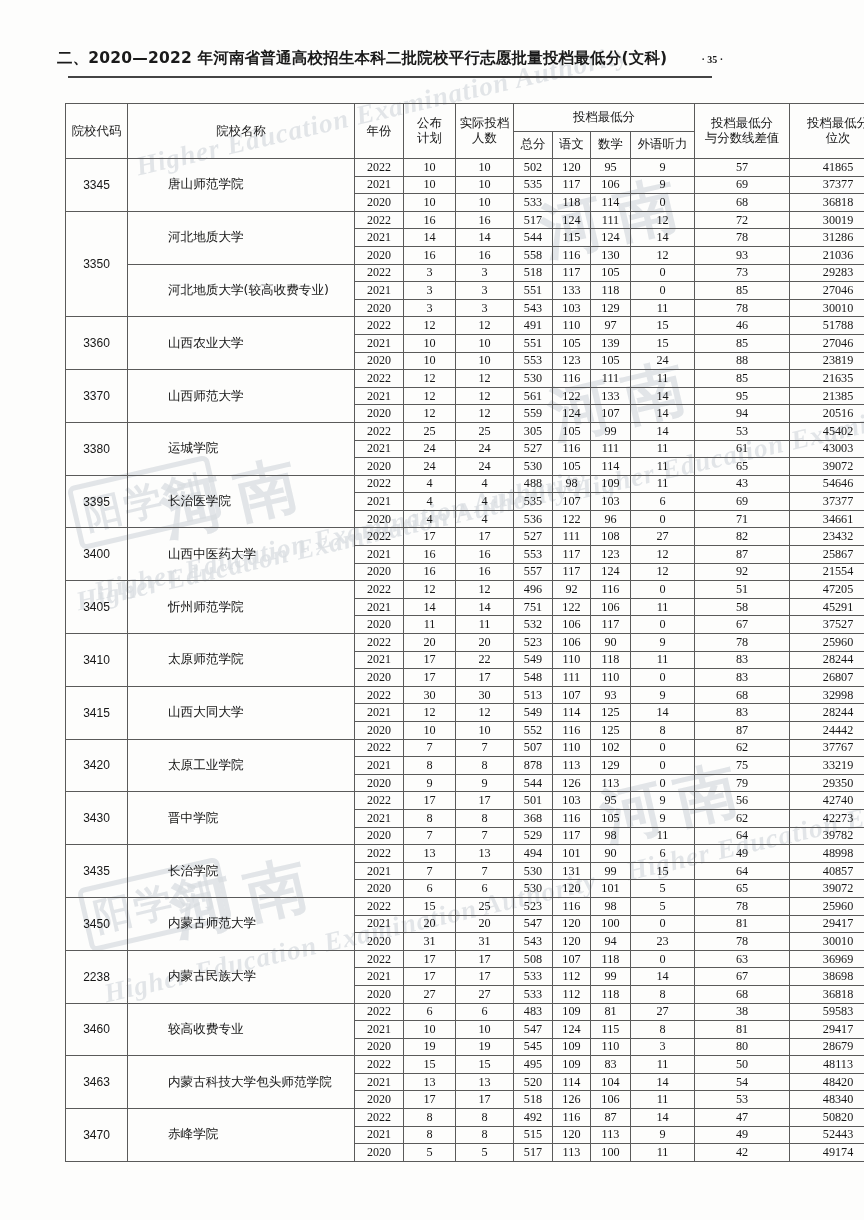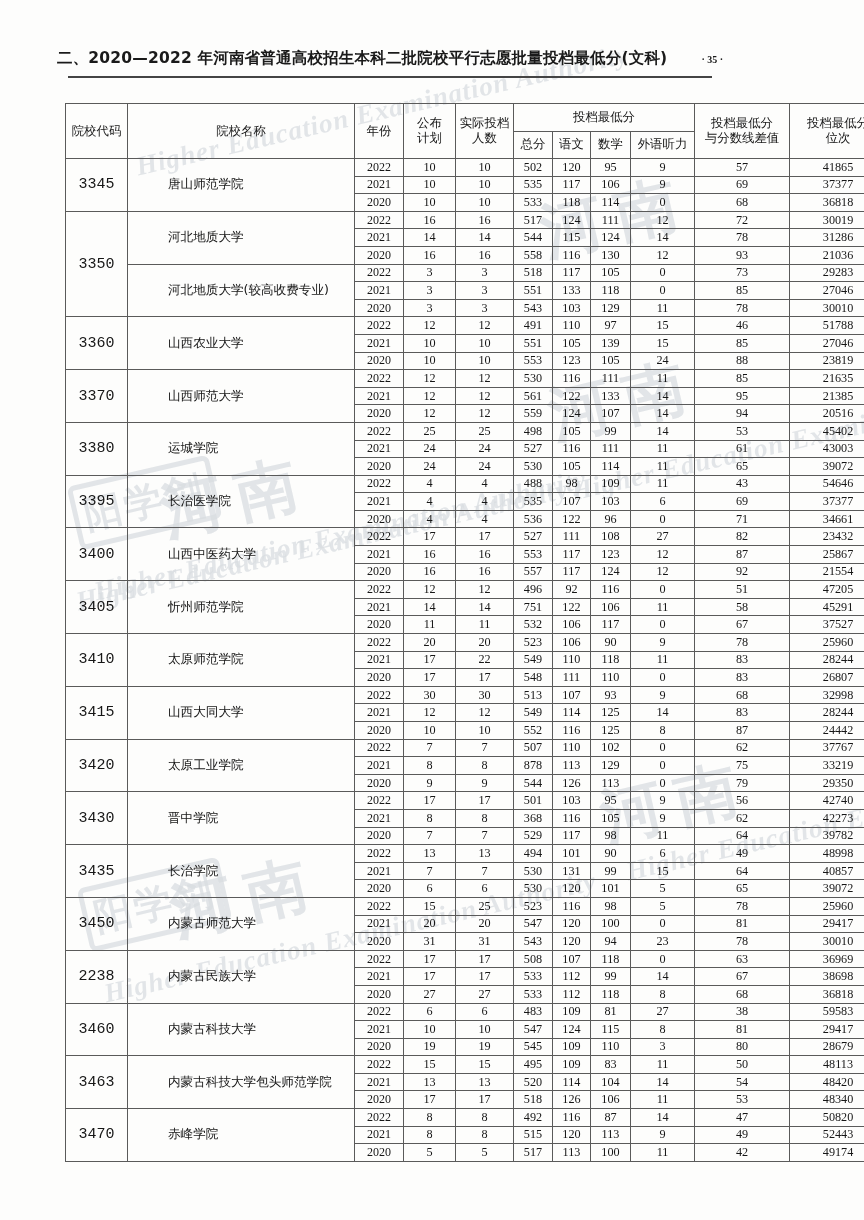--- a/index.html
+++ b/index.html
@@ -114,21 +114,21 @@
   tbody td {
     height: 17.6px;
     font-size: 12.2px;
     font-family: "Liberation Serif", "DejaVu Serif", serif;
   }
   tbody td.code, tbody td.name {
     font-size: 12.6px;
     font-family: "DejaVu Sans", sans-serif;
   }
   tbody td.name { text-align: left; padding-left: 40px; margin-top: 18px; }
-  tbody td.code { font-family: Liberation Mono, monospace; font-size: 15px; }
+  tbody td.code { font-family: Liberation Sans, sans-serif; font-size: 12px; }
   tbody td.yr { font-size: 12px; }
 
   
   col.c-code { width: 62px; }
   col.c-name { width: 227px; }
   col.c-year { width: 49px; }
   col.c-plan { width: 52px; }
   col.c-actual { width: 58px; }
   col.c-total { width: 39px; }
   col.c-chn { width: 38px; }
@@ -389,21 +389,21 @@
             <td>14</td>
             <td>94</td>
             <td>20516</td>
           </tr>
           <tr>
             <td class="code sep-top" rowspan="3">3380</td>
             <td class="name" rowspan="3">运城学院</td>
             <td class="yr">2022</td>
             <td>25</td>
             <td>25</td>
-            <td>498</td>
+            <td>305</td>
             <td>105</td>
             <td>99</td>
             <td>14</td>
             <td>53</td>
             <td>45402</td>
           </tr>
           <tr>
             <td class="yr">2021</td>
             <td>24</td>
             <td>24</td>
@@ -770,21 +770,21 @@
             <td>27</td>
             <td>533</td>
             <td>112</td>
             <td>118</td>
             <td>8</td>
             <td>68</td>
             <td>36818</td>
           </tr>
           <tr>
             <td class="code sep-top" rowspan="3">3460</td>
-            <td class="name" rowspan="3">内蒙古科技大学</td>
+            <td class="name" rowspan="3">较高收费专业</td>
             <td class="yr">2022</td>
             <td>6</td>
             <td>6</td>
             <td>483</td>
             <td>109</td>
             <td>81</td>
             <td>27</td>
             <td>38</td>
             <td>59583</td>
           </tr>

